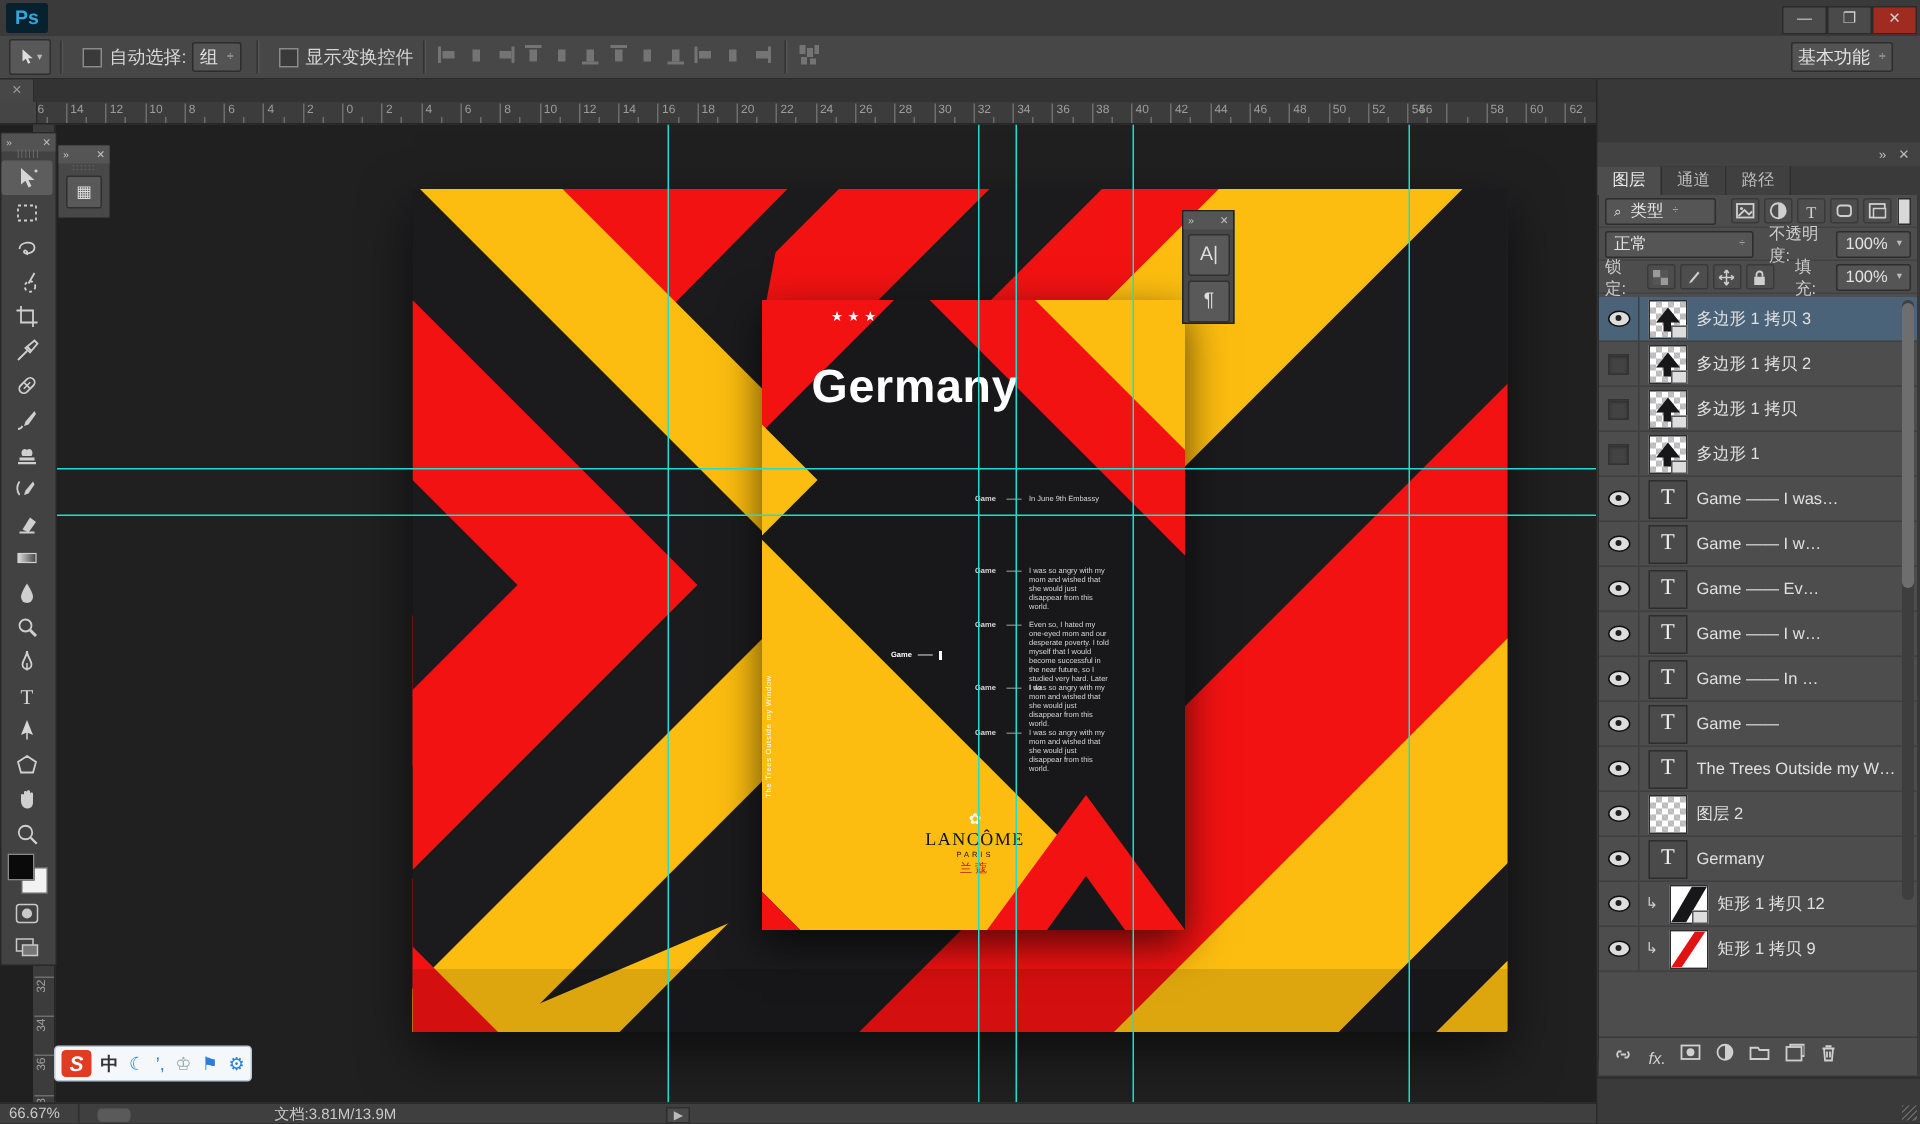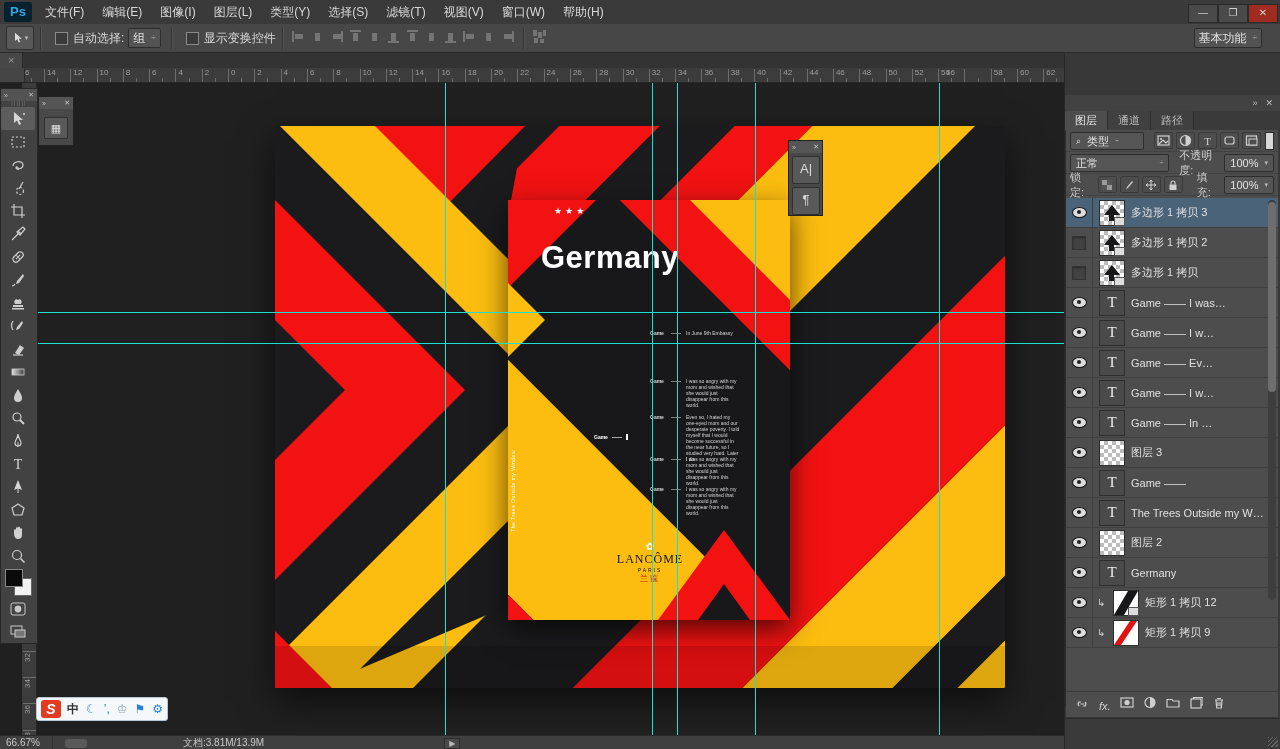--- a/index.html
+++ b/index.html
@@ -125,21 +125,20 @@
            display:flex;align-items:center;gap:9px;padding:0 10px;box-sizing:border-box;}
   #dockfoot{left:0;top:666px;width:216px;height:31px;background:#3a3a3a;border-top:1px solid #2b2b2b;}
   .fgrip{position:absolute;right:3px;bottom:3px;width:10px;height:10px;
          background:repeating-linear-gradient(135deg,#666 0 1px,transparent 1px 3px);}
 </style>
 </head>
 <body>
 
 <div id="menubar" class="abs">
   <div id="pslogo" class="abs">Ps</div>
-  <div id="menus" class="abs"><span class="menu-item">文件(F)</span><span class="menu-item">编辑(E)</span><span class="menu-item">图像(I)</span><span class="menu-item">图层(L)</span><span class="menu-item">类型(Y)</span><span class="menu-item">选择(S)</span><span class="menu-item">滤镜(T)</span><span class="menu-item">视图(V)</span><span class="menu-item">窗口(W)</span><span class="menu-item">帮助(H)</span></div>
   <div class="abs" style="right:2px;top:2px;white-space:nowrap;">
     <span class="winbtn">—</span><span class="winbtn">❐</span><span class="winbtn close">✕</span>
   </div>
 </div>
 
 <div id="optionsbar" class="abs">
   <span class="tool-badge">
     <svg width="12" height="12" viewBox="0 0 16 16">
         <path d="M4 1 L4 12 L7 9.5 L9 14 L11 13 L9 9 L13 9 Z" fill="#ddd"></path>
       </svg>
@@ -789,20 +788,32 @@
           <div class="thumb checker">
             <svg class="shape" width="24" height="24">
               <polygon points="4,14 12,4 20,14 14,14 14,20 9,20 9,14" fill="#17171a"></polygon>
             </svg>
             <span class="vbadge"></span>
           </div>
           <span class="lname">多边形 1 拷贝</span>
         </div>
         <div class="lrow">
           <div class="eyecell">
+            <span class="eye-off"></span>
+          </div>
+          <div class="thumb checker">
+            <svg class="shape" width="24" height="24">
+              <polygon points="4,14 12,4 20,14 14,14 14,20 9,20 9,14" fill="#17171a"></polygon>
+            </svg>
+            <span class="vbadge"></span>
+          </div>
+          <span class="lname">多边形 1</span>
+        </div>
+        <div class="lrow">
+          <div class="eyecell">
             <span class="eye"></span>
           </div>
           <div class="thumb ttext">T</div>
           <span class="lname">Game —— I was…</span>
         </div>
         <div class="lrow">
           <div class="eyecell">
             <span class="eye"></span>
           </div>
           <div class="thumb ttext">T</div>
@@ -821,27 +832,20 @@
           </div>
           <div class="thumb ttext">T</div>
           <span class="lname">Game —— I w…</span>
         </div>
         <div class="lrow">
           <div class="eyecell">
             <span class="eye"></span>
           </div>
           <div class="thumb ttext">T</div>
           <span class="lname">Game —— In …</span>
-        </div>
-        <div class="lrow">
-          <div class="eyecell">
-            <span class="eye"></span>
-          </div>
-          <div class="thumb checker"></div>
-          <span class="lname">图层 3</span>
         </div>
         <div class="lrow">
           <div class="eyecell">
             <span class="eye"></span>
           </div>
           <div class="thumb ttext">T</div>
           <span class="lname">Game ——</span>
         </div>
         <div class="lrow">
           <div class="eyecell">

